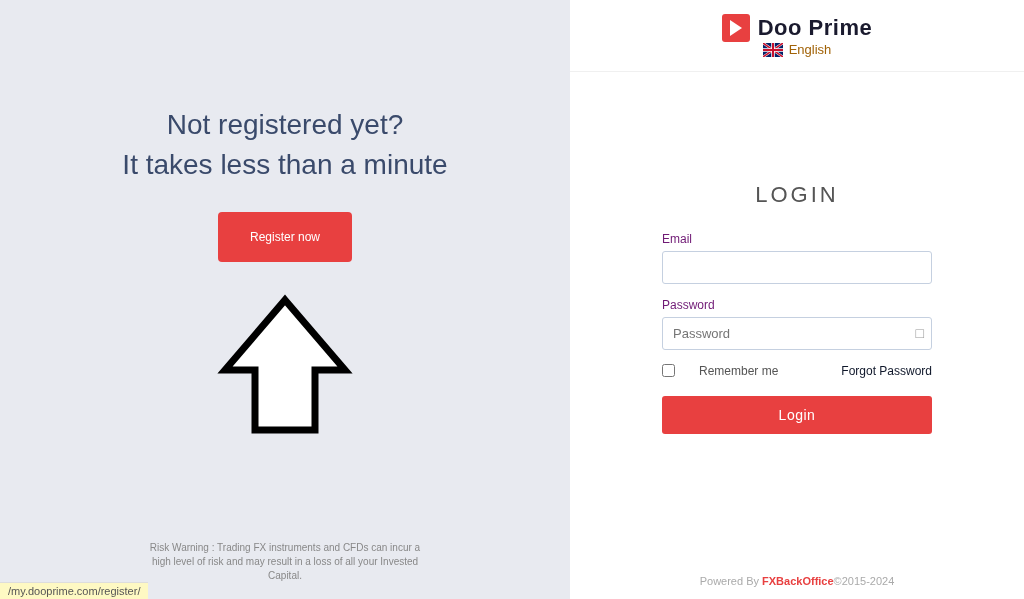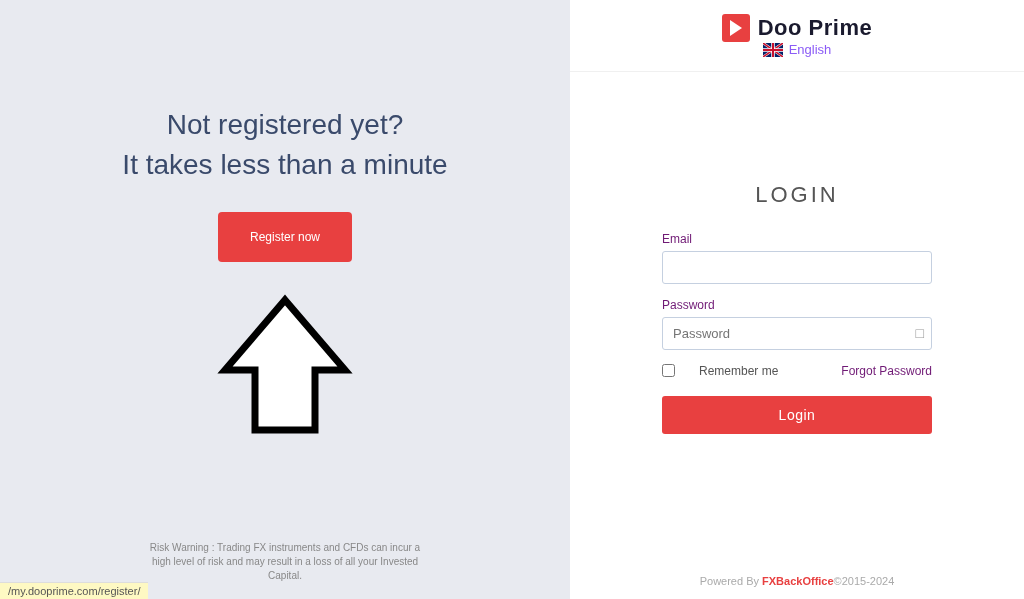--- a/index.html
+++ b/index.html
@@ -112,21 +112,21 @@
       font-weight: 700;
       color: #1a1a2e;
       letter-spacing: 0.5px;
     }
 
     .lang-selector {
       display: flex;
       align-items: center;
       gap: 6px;
       font-size: 13px;
-      color: #8b5cf6;
+      color: #a16207;
       cursor: pointer;
     }
 
     
     .login-area {
       flex: 1;
       display: flex;
       flex-direction: column;
       align-items: center;
       justify-content: center;
@@ -202,21 +202,21 @@
     }
 
     .remember-left input[type="checkbox"] {
       width: 13px;
       height: 13px;
       cursor: pointer;
     }
 
     .forgot-link {
       font-size: 12px;
-      color: #701a75;
+      color: #0f172a;
       text-decoration: none;
       cursor: pointer;
     }
 
     .login-btn {
       width: 100%;
       max-width: 270px;
       padding: 11px;
       background: #e84040;
       color: white;

